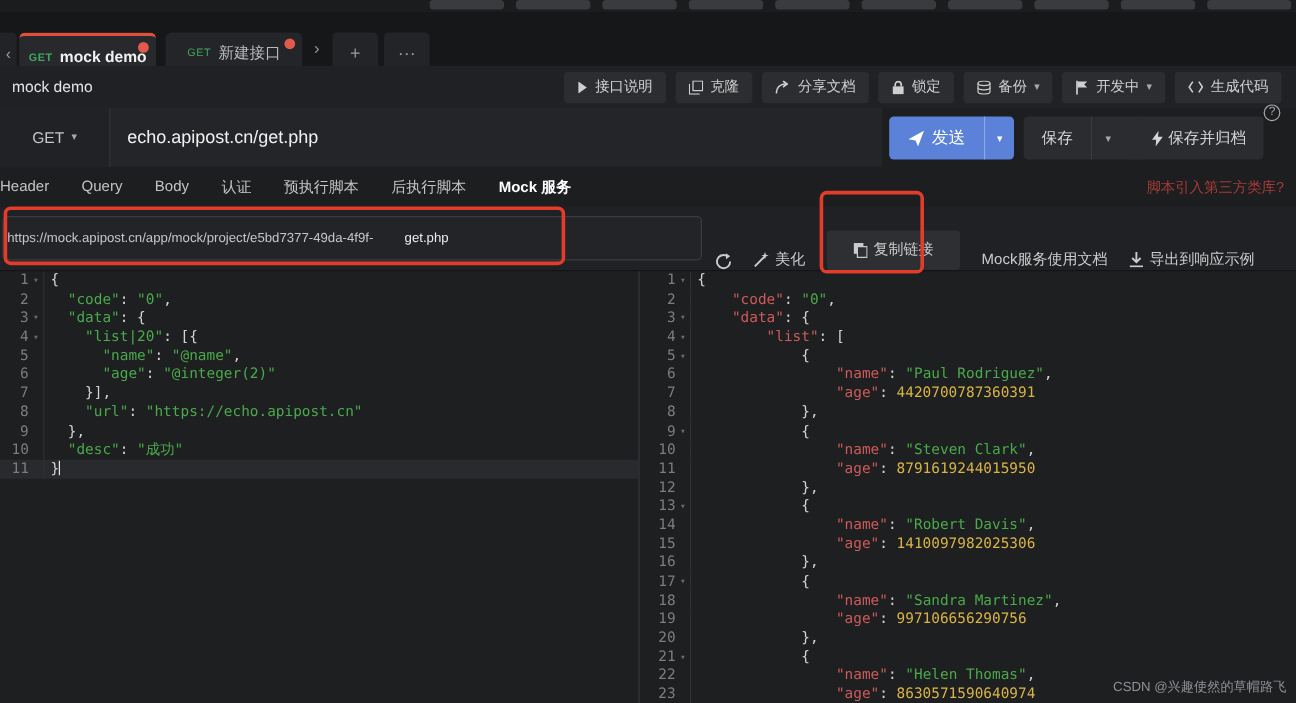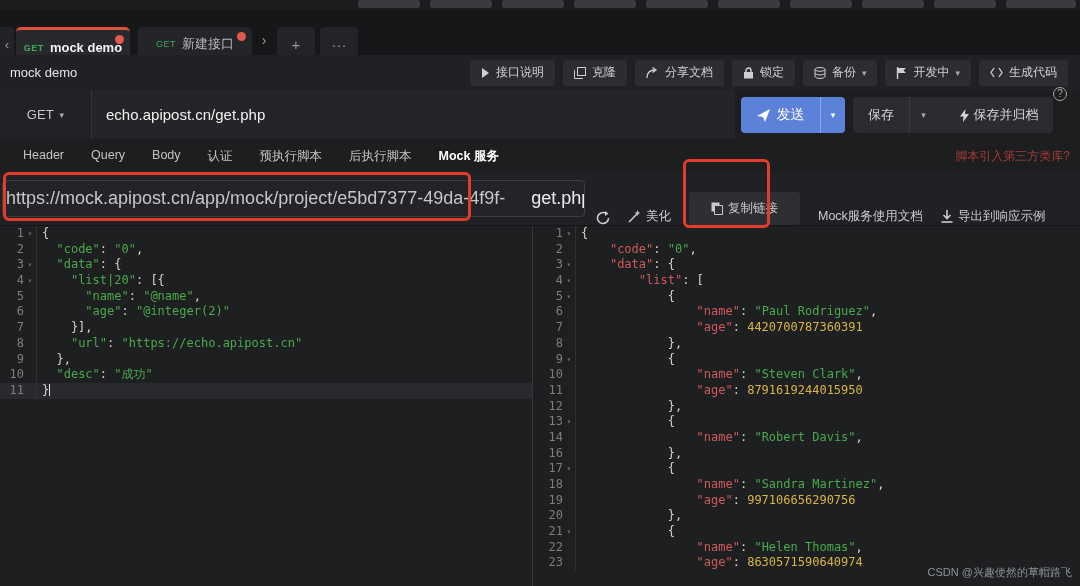--- a/index.html
+++ b/index.html
@@ -50,29 +50,29 @@
   .save-main { width:56px; display:flex; align-items:center; justify-content:center; }
   .save-caret { width:28px; border-left:1px solid #3a3b3e; display:flex; align-items:center; justify-content:center; font-size:9px; color:#aaa; }
   .archive-btn { position:absolute; left:945px; top:7px; width:108px; height:36px; background:#2b2c2f; border-radius:4px;
     display:flex; align-items:center; justify-content:center; gap:5px; color:#d6d6d6; font-size:13px; }
   .help-circle { position:absolute; left:1053px; top:91px; width:14px; height:14px; border:1px solid #a8a8a8; border-radius:50%;
     color:#a8a8a8; font-size:10px; line-height:12px; text-align:center; }
   .reqrow .help-circle { top:-3px; left:1053px; }
 
   
   .secrow { position:relative; height:32px; background:#1d1e20; display:flex; align-items:center; }
-  .sec-tabs { display:flex; gap:27px; margin-left:23px; }
+  .sec-tabs { display:flex; gap:27px; margin-left:0; }
   .sec-tab { color:#c3c3c3; font-size:12.5px; white-space:nowrap; }
   .sec-tab.active { color:#fff; font-weight:bold; }
   .sec-link { margin-left:auto; margin-right:10px; color:#a83c35; font-size:12px; }
 
   
   .mockrow { position:relative; height:53px; background:#202124; }
   .mock-input { position:absolute; left:2px; top:8px; width:583px; height:37px; background:#232427;
-    border:1px solid #3b3c3f; border-radius:4px; display:flex; align-items:center; overflow:hidden; font-size:18px; }
+    border:1px solid #3b3c3f; border-radius:4px; display:flex; align-items:center; overflow:hidden; font-size:11px; }
   .mock-url { color:#c6c6c6; margin-left:3px; white-space:nowrap; }
   .mock-path { color:#ececec; margin-left:26px; }
   .mock-actions { position:absolute; left:596px; top:0; right:0; height:53px; display:flex; align-items:flex-end; gap:18px; }
   .maction { display:flex; align-items:center; gap:5px; color:#cbcbcb; font-size:12.5px; white-space:nowrap; }
   .maction.boxed { background:#2e2f32; border-radius:3px; padding:8px 22px; }
 
   
   .editors { position:relative; height:361px; background:#1e1f21; border-top:1px solid #141416; display:flex; }
   .editor { overflow:hidden; font-family:"DejaVu Sans Mono","Liberation Mono",monospace; font-size:12px; }
   .editor.left  { width:533px; border-right:1px solid #36373a; }
@@ -306,20 +306,21 @@
         <div class="cl"><span class="ln">5</span><span class="fold">▾</span><span class="codebody"><span class="tk-w">            {</span></span></div>
         <div class="cl"><span class="ln">6</span><span class="fold"></span><span class="codebody"><span class="tk-w">                </span><span class="tk-r">"name"</span><span class="tk-w">: </span><span class="tk-g">"Paul Rodriguez"</span><span class="tk-w">,</span></span></div>
         <div class="cl"><span class="ln">7</span><span class="fold"></span><span class="codebody"><span class="tk-w">                </span><span class="tk-r">"age"</span><span class="tk-w">: </span><span class="tk-y">4420700787360391</span></span></div>
         <div class="cl"><span class="ln">8</span><span class="fold"></span><span class="codebody"><span class="tk-w">            },</span></span></div>
         <div class="cl"><span class="ln">9</span><span class="fold">▾</span><span class="codebody"><span class="tk-w">            {</span></span></div>
         <div class="cl"><span class="ln">10</span><span class="fold"></span><span class="codebody"><span class="tk-w">                </span><span class="tk-r">"name"</span><span class="tk-w">: </span><span class="tk-g">"Steven Clark"</span><span class="tk-w">,</span></span></div>
         <div class="cl"><span class="ln">11</span><span class="fold"></span><span class="codebody"><span class="tk-w">                </span><span class="tk-r">"age"</span><span class="tk-w">: </span><span class="tk-y">8791619244015950</span></span></div>
         <div class="cl"><span class="ln">12</span><span class="fold"></span><span class="codebody"><span class="tk-w">            },</span></span></div>
         <div class="cl"><span class="ln">13</span><span class="fold">▾</span><span class="codebody"><span class="tk-w">            {</span></span></div>
         <div class="cl"><span class="ln">14</span><span class="fold"></span><span class="codebody"><span class="tk-w">                </span><span class="tk-r">"name"</span><span class="tk-w">: </span><span class="tk-g">"Robert Davis"</span><span class="tk-w">,</span></span></div>
+        <div class="cl"><span class="ln">15</span><span class="fold"></span><span class="codebody"><span class="tk-w">                </span><span class="tk-r">"age"</span><span class="tk-w">: </span><span class="tk-y">1410097982025306</span></span></div>
         <div class="cl"><span class="ln">16</span><span class="fold"></span><span class="codebody"><span class="tk-w">            },</span></span></div>
         <div class="cl"><span class="ln">17</span><span class="fold">▾</span><span class="codebody"><span class="tk-w">            {</span></span></div>
         <div class="cl"><span class="ln">18</span><span class="fold"></span><span class="codebody"><span class="tk-w">                </span><span class="tk-r">"name"</span><span class="tk-w">: </span><span class="tk-g">"Sandra Martinez"</span><span class="tk-w">,</span></span></div>
         <div class="cl"><span class="ln">19</span><span class="fold"></span><span class="codebody"><span class="tk-w">                </span><span class="tk-r">"age"</span><span class="tk-w">: </span><span class="tk-y">997106656290756</span></span></div>
         <div class="cl"><span class="ln">20</span><span class="fold"></span><span class="codebody"><span class="tk-w">            },</span></span></div>
         <div class="cl"><span class="ln">21</span><span class="fold">▾</span><span class="codebody"><span class="tk-w">            {</span></span></div>
         <div class="cl"><span class="ln">22</span><span class="fold"></span><span class="codebody"><span class="tk-w">                </span><span class="tk-r">"name"</span><span class="tk-w">: </span><span class="tk-g">"Helen Thomas"</span><span class="tk-w">,</span></span></div>
         <div class="cl"><span class="ln">23</span><span class="fold"></span><span class="codebody"><span class="tk-w">                </span><span class="tk-r">"age"</span><span class="tk-w">: </span><span class="tk-y">8630571590640974</span></span></div>
       </div>
   </div>

